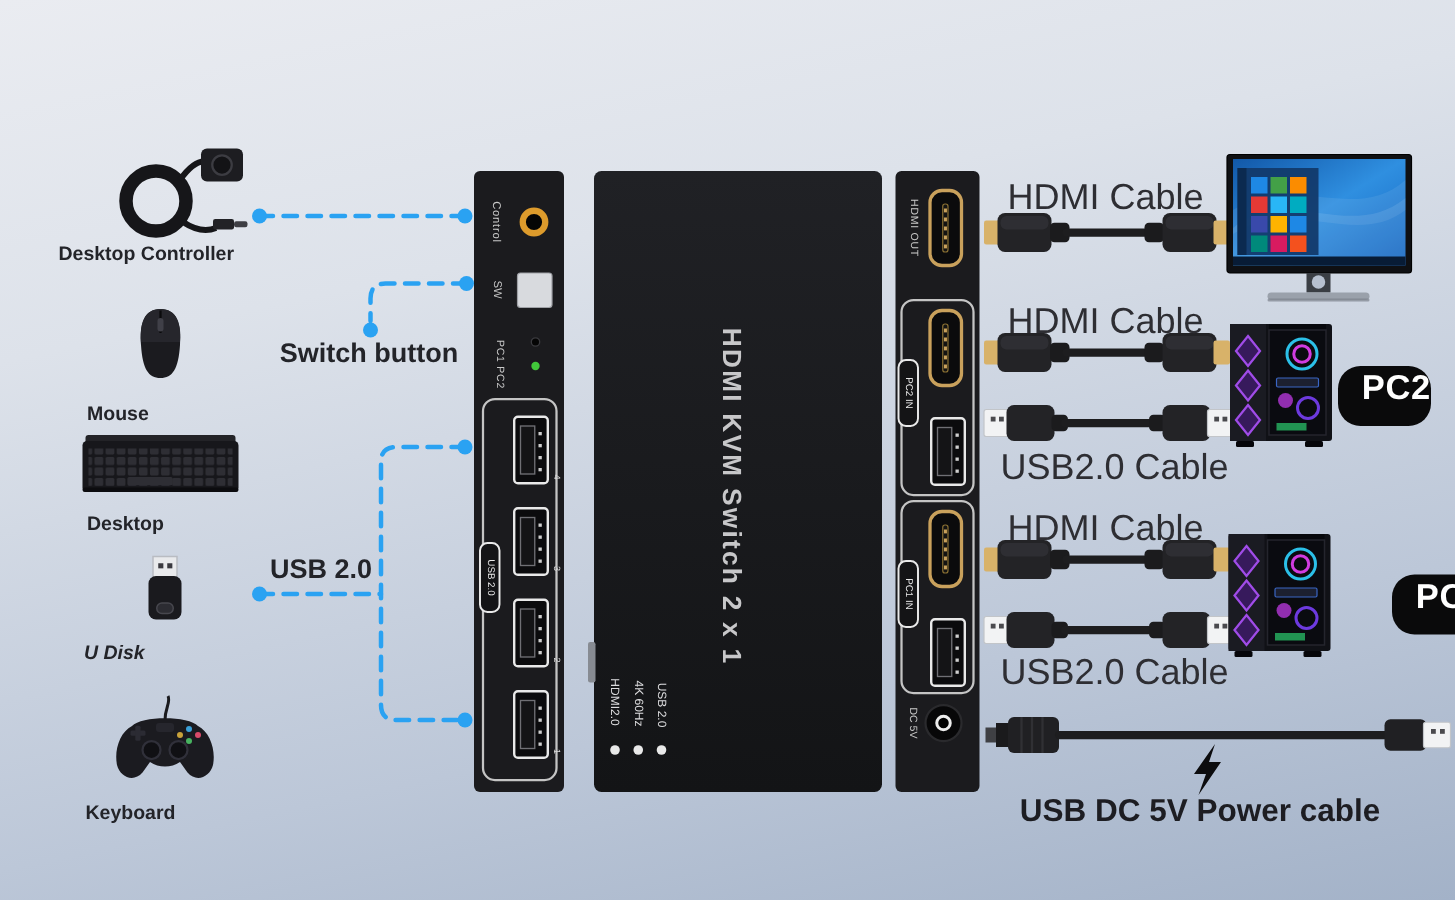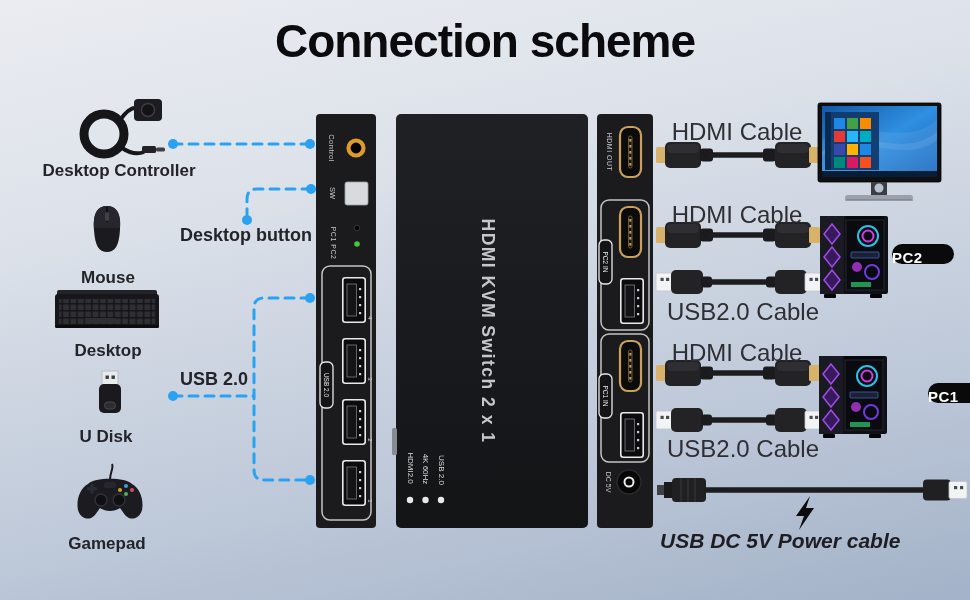--- a/index.html
+++ b/index.html
@@ -7,34 +7,34 @@
     position:relative;width:970px;height:600px;overflow:hidden;
     background:linear-gradient(168deg,#eaecf1 0%,#dde2ea 30%,#bcc7d8 72%,#a3b2c8 100%);
     font-family:"Liberation Sans", sans-serif;
   }
   .abs{position:absolute;}
   #page-title{
     left:0;right:0;top:14px;text-align:center;
     font-size:46px;font-weight:800;color:#0b0b0d;letter-spacing:-1px;
   }
   .dev-label{
-    font-size:17px;font-weight:700;color:#232429;text-align:center;white-space:nowrap;
+    font-size:13px;font-weight:700;color:#232429;white-space:nowrap;
   }
   .anno-label{
     font-size:18px;font-weight:700;color:#232429;text-align:center;white-space:nowrap;
   }
   .cable-label{
     font-size:24px;font-weight:500;color:#2e2e33;text-align:center;white-space:nowrap;
   }
   .power-label{
-    font-size:21px;font-weight:800;color:#1d1d22;white-space:nowrap;font-style:italic;
+    font-size:21px;font-weight:800;color:#1d1d22;text-align:center;white-space:nowrap;
   }
   .badge{
-    width:62px;height:20px;border-radius:15px;background:#0a0a0b;color:#ffffff;
-    font-size:15px;font-weight:800;line-height:28px;text-align:left;letter-spacing:.5px;
+    width:62px;height:40px;border-radius:15px;background:#0a0a0b;color:#ffffff;
+    font-size:23px;font-weight:800;line-height:28px;text-align:right;letter-spacing:.5px;
   }
   svg{display:block;}
 </style>
 </head>
 <body>
 
 <div id="stage">
 
   <svg class="abs" style="left:0;top:0;" width="970" height="600" viewBox="0 0 970 600">
     <defs>
@@ -277,29 +277,28 @@
       <line x1="38" y1="-12" x2="38" y2="12" stroke="#303034" stroke-width="1.5"></line>
       <line x1="49" y1="0" x2="270" y2="0" stroke="#1d1d1f" stroke-width="5.5" stroke-linecap="round"></line>
       <rect x="266" y="-10.5" width="28" height="21" rx="4" fill="#202023"></rect>
       <rect x="292" y="-8.5" width="18" height="17" rx="1.5" fill="#f2f3f4" stroke="#c2c5c9" stroke-width="0.8"></rect>
       <rect x="297" y="-4" width="3.2" height="3.2" fill="#4a4a4e"></rect>
       <rect x="303" y="-4" width="3.2" height="3.2" fill="#4a4a4e"></rect>
     </g>
     <path transform="translate(796,496)" d="M14,0 L0,20 L8,20 L3,34 L18,12 L10,12 Z" fill="#0c0c0e"></path>
   </svg>
 
-  <div class="abs" id="page-title">Connection scheme</div>
 
   <div class="abs dev-label" style="left:39px;top:161px;width:160px;">Desktop Controller</div>
   <div class="abs dev-label" style="left:58px;top:268px;width:100px;">Mouse</div>
   <div class="abs dev-label" style="left:58px;top:341px;width:100px;">Desktop</div>
-  <div class="abs dev-label" style="left:56px;top:427px;width:100px;">U Disk</div>
-  <div class="abs dev-label" style="left:57px;top:534px;width:100px;">Gamepad</div>
-
-  <div class="abs anno-label" style="left:166px;top:225px;width:160px;">Desktop button</div>
+  <div class="abs dev-label" style="left:56px;top:427px;width:100px;font-style:italic;">U Disk</div>
+  <div class="abs dev-label" style="left:57px;top:534px;width:100px;">Keyboard</div>
+
+  <div class="abs anno-label" style="left:166px;top:225px;width:160px;">Switch button</div>
   <div class="abs anno-label" style="left:180px;top:369px;width:65px;">USB 2.0</div>
 
   <div class="abs cable-label" style="left:657px;top:118px;width:160px;">HDMI Cable</div>
   <div class="abs cable-label" style="left:657px;top:201px;width:160px;">HDMI Cable</div>
   <div class="abs cable-label" style="left:657px;top:298px;width:172px;">USB2.0 Cable</div>
   <div class="abs cable-label" style="left:657px;top:339px;width:160px;">HDMI Cable</div>
   <div class="abs cable-label" style="left:657px;top:435px;width:172px;">USB2.0 Cable</div>
 
   <div class="abs badge" style="left:892px;top:244px;">PC2</div>
   <div class="abs badge" style="left:928px;top:383px;">PC1</div>

